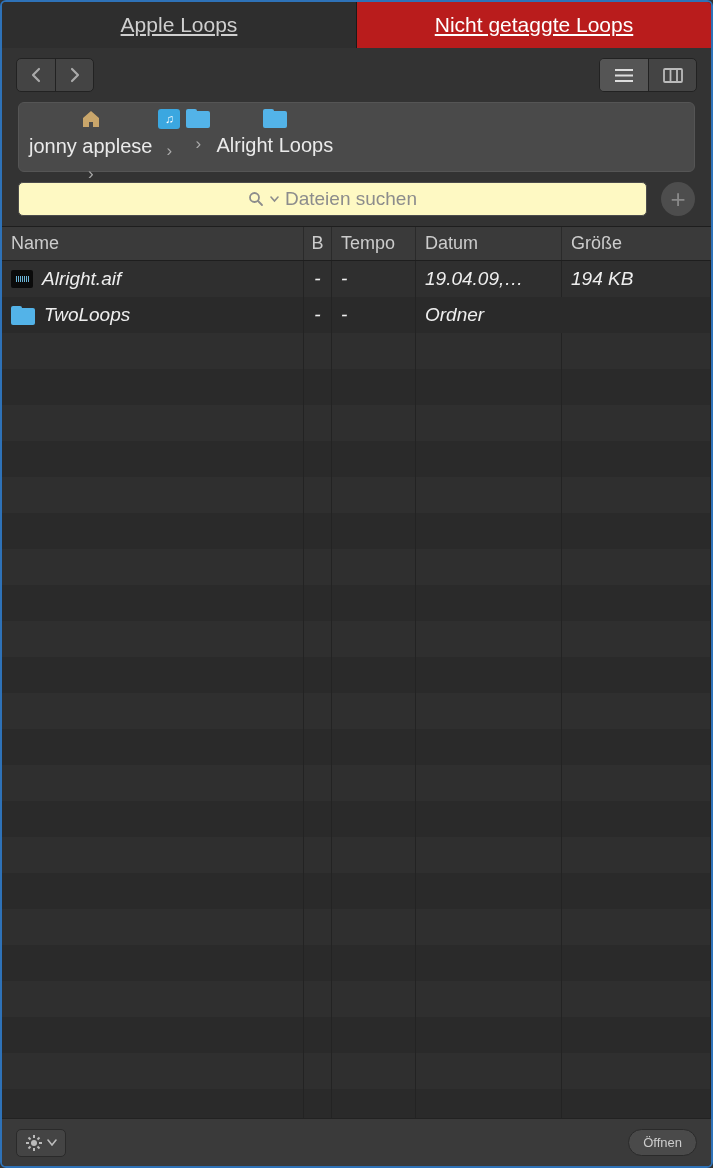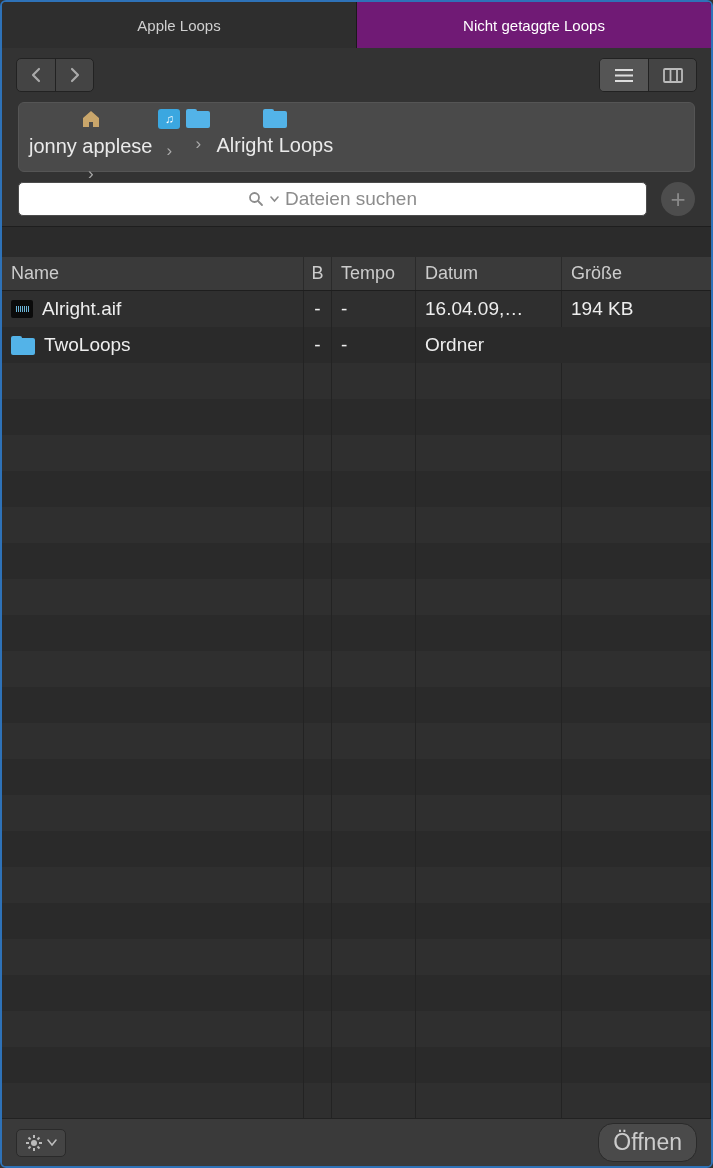--- a/index.html
+++ b/index.html
@@ -1,67 +1,67 @@
 <!DOCTYPE html>
 <html><head>
 <meta charset="utf-8">
 <style>
 * { margin:0; padding:0; box-sizing:border-box; font-family:-apple-system,"Helvetica Neue",Arial,sans-serif; -webkit-font-smoothing:antialiased; }
 body { background:#333; width:713px; height:1168px; border:2px solid #2e72b8; border-radius:6px; overflow:hidden; color:#ddd; display:flex; flex-direction:column; }
 .tabs { display:flex; height:46px; background:#2e2e2e; }
-.tab { flex:1; display:flex; align-items:center; justify-content:center; font-size:15px; color:#cfcfcf; cursor:pointer; border-right:1px solid #1a1a1a; }
+.tab { flex:1; display:flex; align-items:center; justify-content:center; font-size:21px; color:#cfcfcf; cursor:pointer; border-right:1px solid #1a1a1a;text-decoration:underline; }
 .tab:last-child { border-right:none; }
-.tab.active { background:#701a75; color:#fff; }
+.tab.active { background:#b91c1c; color:#fff; }
 .toolbar { height:54px; background:#333; display:flex; align-items:center; padding:0 14px; }
 .nav-btns { display:flex; background:#444; border:1px solid #222; border-radius:5px; overflow:hidden; }
 .nav-btn { width:38px; height:32px; display:flex; align-items:center; justify-content:center; cursor:pointer; }
 .nav-btn + .nav-btn { border-left:1px solid #222; }
 .nav-btn svg { width:14px; height:16px; }
 .nav-btn svg path { stroke:#aaa; stroke-width:2.2; fill:none; stroke-linecap:round; stroke-linejoin:round; }
 .spacer { flex:1; }
 .view-btns { display:flex; background:#444; border:1px solid #222; border-radius:5px; overflow:hidden; }
 .view-btn { width:48px; height:32px; display:flex; align-items:center; justify-content:center; cursor:pointer; }
 .view-btn + .view-btn { border-left:1px solid #222; }
 .view-btn.active { background:#555; }
 .path-bar { margin:0 16px 10px; background:#4a4a4a; border:1px solid #555; border-radius:6px; height:70px; padding:6px 10px; display:flex; align-items:flex-start; flex-wrap:wrap; gap:8px 6px; font-size:20px; color:#eaeaea; }
 .crumb { display:flex; align-items:center; gap:6px; white-space:nowrap;flex-direction:column; }
 .crumb .sep { color:#aaa; font-size:17px; padding:0 2px;}
 .home-ic { width:20px; height:20px; }
 .music-ic { width:22px; height:20px; background:#3ba7e0; border-radius:3px; display:flex; align-items:center; justify-content:center; font-size:12px; color:#fff;}
 .folder-ic { width:24px; height:19px; position:relative; }
 .folder-ic::before { content:""; position:absolute; top:2px; left:0; width:100%; height:17px; background:#53b3e8; border-radius:2px; }
 .folder-ic::after { content:""; position:absolute; top:0; left:0; width:11px; height:5px; background:#53b3e8; border-radius:2px 2px 0 0; }
 .search-row { display:flex; align-items:center; padding:0 16px 10px; gap:14px; }
-.search-box { flex:1; background:#ffffff; border:1px solid #4c4c4c; border-radius:5px; height:34px; display:flex; align-items:center; justify-content:center; gap:6px; color:#8c8c8c; font-size:19px; }
+.search-box { flex:1; background:#fef9c3; border:1px solid #4c4c4c; border-radius:5px; height:34px; display:flex; align-items:center; justify-content:center; gap:6px; color:#8c8c8c; font-size:19px; }
 .add-btn { width:34px; height:34px; border-radius:50%; background:#4d4d4d; display:flex; align-items:center; justify-content:center; color:#888; font-size:26px; cursor:pointer;}
 .table-container { flex:1; background:#2b2b2b; overflow:hidden; display:flex; flex-direction:column; border-top:1px solid #1e1e1e;}
-.table-head { display:flex; background:#3a3a3a; border-bottom:1px solid #1e1e1e; height:34px; font-size:18px; color:#ccc;margin-top:30px; }
+.table-head { display:flex; background:#3a3a3a; border-bottom:1px solid #1e1e1e; height:34px; font-size:18px; color:#ccc; }
 .th { padding:6px 9px; border-right:1px solid #2a2a2a; display:flex; align-items:center; overflow:hidden;}
 .col-name { flex:0 0 302px; }
 .col-b { flex:0 0 28px; justify-content:center;}
 .col-tempo { flex:0 0 84px;}
 .col-date { flex:0 0 146px;}
 .col-size { flex:1; border-right:none;}
 .rows { flex:1; overflow:auto; }
-.tr { display:flex; height:36px; font-size:19px; color:#eee; cursor:pointer;}
+.tr { display:flex; height:36px; font-size:19px; color:#eee; cursor:pointer;font-style:italic;}
 .tr:nth-child(odd){background:#2f2f2f;}
 .tr:nth-child(even){background:#2a2a2a;}
 .td { padding:6px 9px; border-right:1px solid #232323; display:flex; align-items:center; gap:9px; overflow:hidden; white-space:nowrap;}
 .aud-ic { width:22px; height:18px; background:#0b0b0b; border-radius:2px; display:flex; align-items:center; justify-content:center;}
 .aud-ic::after{content:""; width:13px; height:6px; background:repeating-linear-gradient(90deg,#6bb4d7 0 1px,transparent 1px 2px);}
 .folder-cell-ic { width:24px; height:19px; position:relative; }
 .folder-cell-ic::before { content:""; position:absolute; top:2px; left:0; width:100%; height:17px; background:#53b3e8; border-radius:2px; }
 .folder-cell-ic::after { content:""; position:absolute; top:0; left:0; width:11px; height:5px; background:#53b3e8; border-radius:2px 2px 0 0; }
 .empty-row{display:flex;height:36px;}
 .empty-row:nth-child(odd){background:#2f2f2f;}
 .empty-row:nth-child(even){background:#2a2a2a;}
 .empty-row .td{border-right:1px solid #232323;}
 .footer { height:48px; background:#3a3a3a; border-top:1px solid #222; display:flex; align-items:center; padding:0 14px; gap:10px;}
 .gear-btn { display:flex; align-items:center; gap:4px; padding:4px 8px; background:#444; border:1px solid #2a2a2a; border-radius:5px; cursor:pointer;}
-.open-btn { padding:5px 14px; background:#4a4a4a; border:1px solid #2a2a2a; border-radius:15px; font-size:23px; color:#ccc; cursor:pointer;}
+.open-btn { padding:5px 14px; background:#4a4a4a; border:1px solid #2a2a2a; border-radius:15px; font-size:13px; color:#ccc; cursor:pointer;}
 </style>
 </head>
 <body>
 
 <div class="tabs">
   <div class="tab">Apple Loops</div>
   <div class="tab active">Nicht getaggte Loops</div>
 </div>
 
 <div class="toolbar">
@@ -150,21 +150,21 @@
     <div class="th col-size">Größe</div>
   </div>
   <div class="rows">
     <div class="tr">
       <div class="td col-name">
           <span class="aud-ic"></span>
           <span>Alright.aif</span>
         </div>
       <div class="td col-b">-</div>
       <div class="td col-tempo">-</div>
-      <div class="td col-date">16.04.09,…</div>
+      <div class="td col-date">19.04.09,…</div>
       <div class="td col-size">194 KB</div>
     </div>
     <div class="tr">
       <div class="td col-name">
           <span class="folder-cell-ic"></span>
           <span>TwoLoops</span>
         </div>
       <div class="td col-b">-</div>
       <div class="td col-tempo">-</div>
       <div class="td col-size">Ordner</div>

